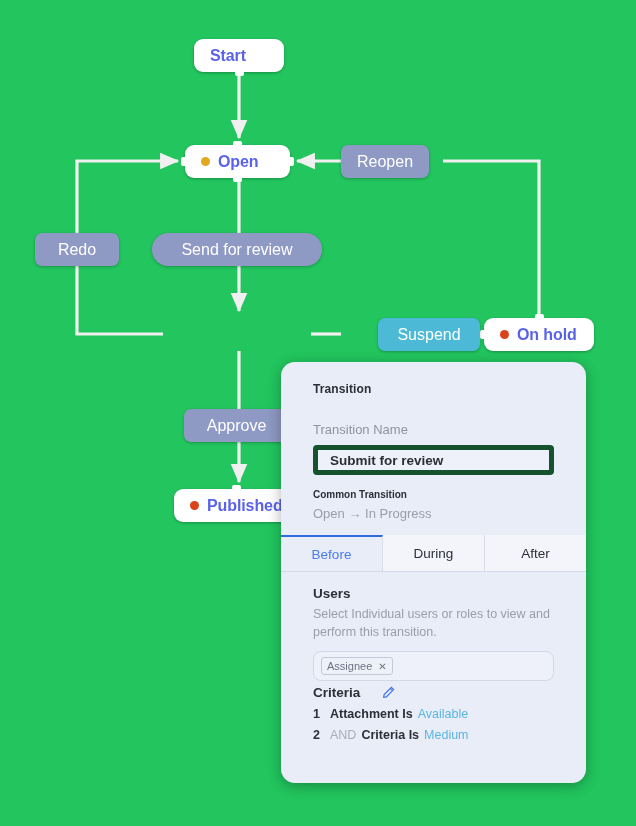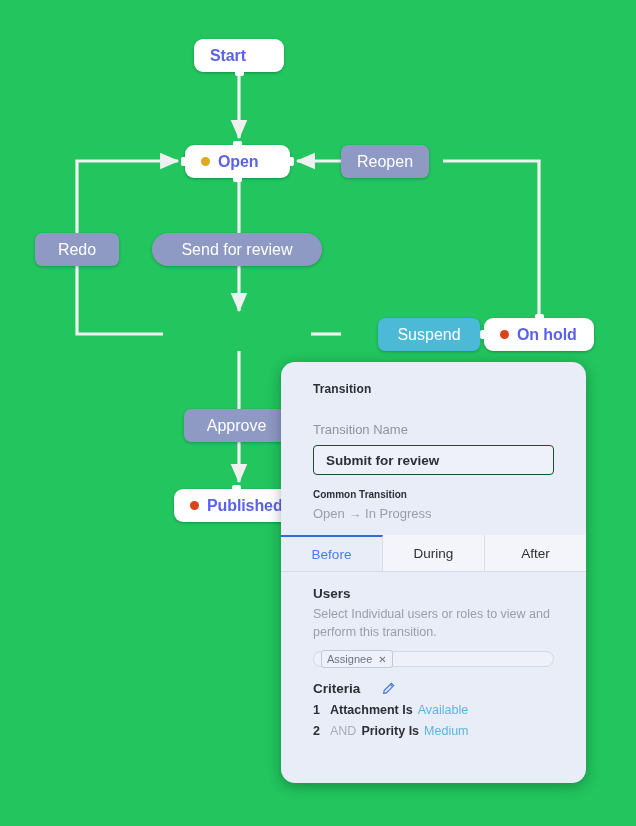--- a/index.html
+++ b/index.html
@@ -112,21 +112,21 @@
   }
   .field-label {
     font-size: 13px;
     color: #8f93a0;
     margin-top: 26px;
   }
   #tname-input {
     margin-top: 8px;
     height: 30px;
     background: #eef1fa;
-    border: 1px solid #14532d;
+    border: 5px solid #14532d;
     border-radius: 4px;
     display: flex;
     align-items: center;
     padding: 0 12px;
     font-size: 13.5px;
     color: #2d2f36;
     font-weight: bold;
     box-sizing: border-box;
   }
   .section-label {
@@ -183,42 +183,42 @@
     max-width: 250px;
   }
   #users-box {
     margin-top: 10px;
     height: 16px;
     background: #eef1fa;
     border: 1px solid #d3d8e6;
     border-radius: 8px;
     display: flex;
     align-items: center;
-    padding: 0 7px;
+    padding: 14px 7px;
     box-sizing: border-box;
   }
   .chip {
     display: inline-flex;
     align-items: center;
     gap: 6px;
     border: 1px solid #c3c9d9;
     border-radius: 3px;
     background: #eef1fa;
     padding: 2px 5px;
     font-size: 11px;
     color: #6d7283;
   }
   .chip .x { font-size: 10px; color: #6d7283; cursor: pointer; }
 
   
   #criteria-head {
     display: flex;
     align-items: center;
     gap: 22px;
-    margin-top: 14px;
+    margin-top: 4px;
     font-size: 13.5px;
     font-weight: bold;
     color: #2d2f36;
   }
   .crit-row {
     display: flex;
     align-items: baseline;
     gap: 8px;
     margin-top: 7px;
     font-size: 12.5px;
@@ -340,21 +340,21 @@
         <span class="crit-body">
           <span class="crit-text">Attachment Is</span>
           <span class="crit-val">Available</span>
         </span>
       </div>
 
       <div class="crit-row">
         <span class="crit-num">2</span>
         <span class="crit-body">
           <span class="crit-and">AND</span>
-          <span class="crit-text">Priority Is</span>
+          <span class="crit-text">Criteria Is</span>
           <span class="crit-val">Medium</span>
         </span>
       </div>
     </div>
 
   </div>
 
 </div>
 
 </body></html>

